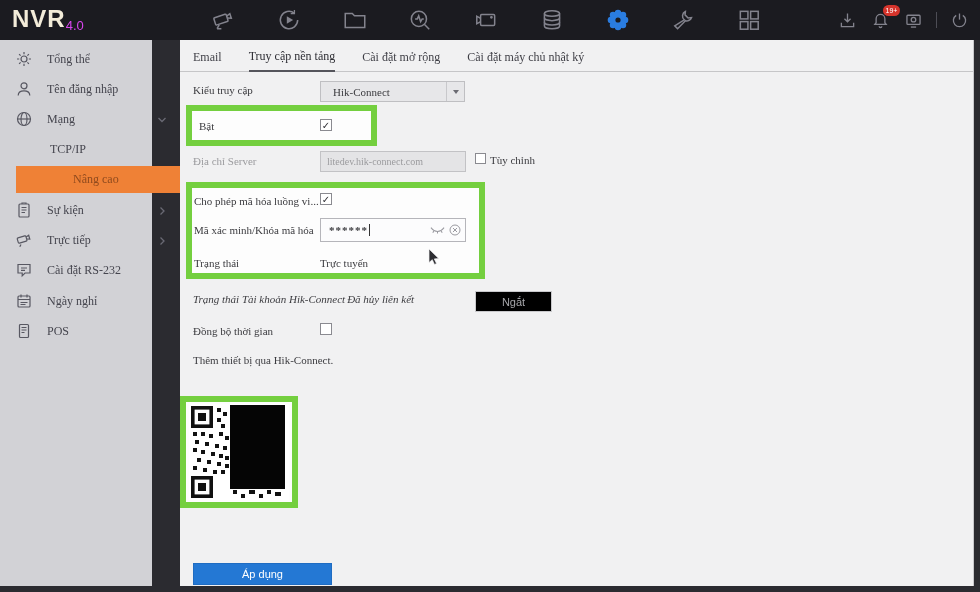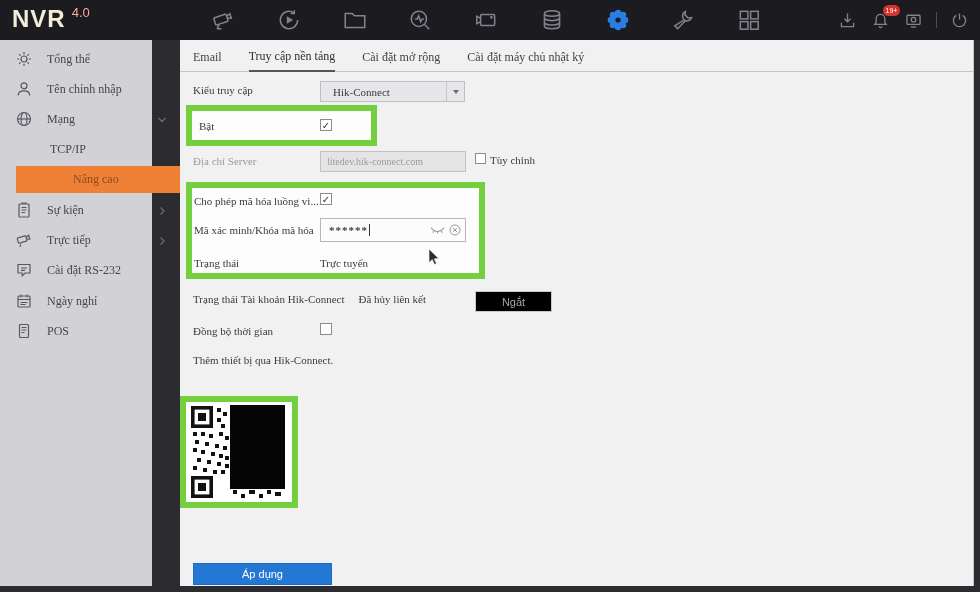--- a/index.html
+++ b/index.html
@@ -1,24 +1,24 @@
 <!DOCTYPE html>
 <html><head>
 <meta charset="utf-8">
 <style>
   * { box-sizing: border-box; margin: 0; padding: 0; }
   body { background:#6a6a6e; font-family:"Liberation Serif", serif; }
   .screen { position:relative; width:980px; height:592px; background:#2b2b30; overflow:hidden; }
 
   
   .topbar { position:absolute; left:0; top:0; width:980px; height:40px; background:#1b1b20; }
-  .logo { position:absolute; left:12px; top:5px; display:flex; align-items:flex-start; gap:6px;
+  .logo { position:absolute; left:12px; top:5px; display:flex; align-items:flex-end; 
           font-family:"Liberation Sans", sans-serif; }
   .logo .name { font-size:24px; font-weight:bold; color:#f3ecd9; letter-spacing:1px; }
-  .logo .ver  { font-size:13px; color:#fca5a5; }
+  .logo .ver  { font-size:13px; color:#d946ef; }
   .nav-icons { position:absolute; left:210px; top:0; width:552px; height:40px;
                display:flex; justify-content:space-between; align-items:center; }
   .tb-ic { width:26px; height:26px; color:#83838d; cursor:pointer; position:relative; }
   .tb-ic svg { width:100%; height:100%; }
   .right-icons { position:absolute; right:10px; top:0; height:40px; display:flex; align-items:center; gap:12px; }
   .tb-ic.small { width:21px; height:21px; }
   .tb-divider { width:1px; height:16px; background:#4d4d55; }
   .badge { position:absolute; top:-5px; right:-9px; min-width:17px; height:11px; background:#d5342c;
            border-radius:6px; color:#fff; font-size:7px; line-height:11px; text-align:center;
            font-family:"Liberation Sans", sans-serif; padding:0 2px; }
@@ -213,21 +213,21 @@
       <span class="lbl">Tổng thể</span>
     </div>
 
     <div class="side-item" style="top:34px;">
       <span class="ic">
         <svg viewBox="0 0 18 18" fill="none" stroke="currentColor" stroke-width="1.2">
           <circle cx="9" cy="5.8" r="3"></circle>
             <path d="M3.2 15.5c0-3 2.6-4.6 5.8-4.6s5.8 1.6 5.8 4.6"></path>
         </svg>
       </span>
-      <span class="lbl">Tên chỉnh nhập</span>
+      <span class="lbl">Tên đăng nhập</span>
     </div>
 
     <div class="side-item" style="top:64px;">
       <span class="ic">
         <svg viewBox="0 0 18 18" fill="none" stroke="currentColor" stroke-width="1.2">
           <circle cx="9" cy="9" r="6.5"></circle>
             <ellipse cx="9" cy="9" rx="3" ry="6.5"></ellipse>
             <path d="M2.5 9h13"></path>
         </svg>
       </span>
@@ -367,21 +367,21 @@
 
         <span class="flabel" style="left:2px; top:69px;">Trạng thái</span>
         <span class="fvalue" style="left:128px; top:69px;">Trực tuyến</span>
       </div>
     </div>
 
     <svg class="mouse-cursor" viewBox="0 0 13 19">
       <path d="M1 1v13.5l3.3-2.8 2.2 4.8 2-1-2.2-4.6 4.4-.4z" fill="#2d2d31" stroke="#f1f1f2" stroke-width="0.7"></path>
     </svg>
 
-    <div style="position:absolute; left:13px; top:253px; display:flex; gap:14px;">
+    <div style="position:absolute; left:13px; top:253px; display:flex; gap:2px;font-style:italic;">
       <span class="flabel" style="position:static;">Trạng thái Tài khoản Hik-Connect</span>
       <span class="fvalue" style="position:static;">Đã hủy liên kết</span>
     </div>
     <button class="btn-gray">Ngắt</button>
 
     <span class="flabel" style="left:13px; top:285px;">Đồng bộ thời gian</span>
     <span class="cb" style="left:140px; top:283px;"></span>
 
     <span class="flabel" style="left:13px; top:314px;">Thêm thiết bị qua Hik-Connect.</span>
 

